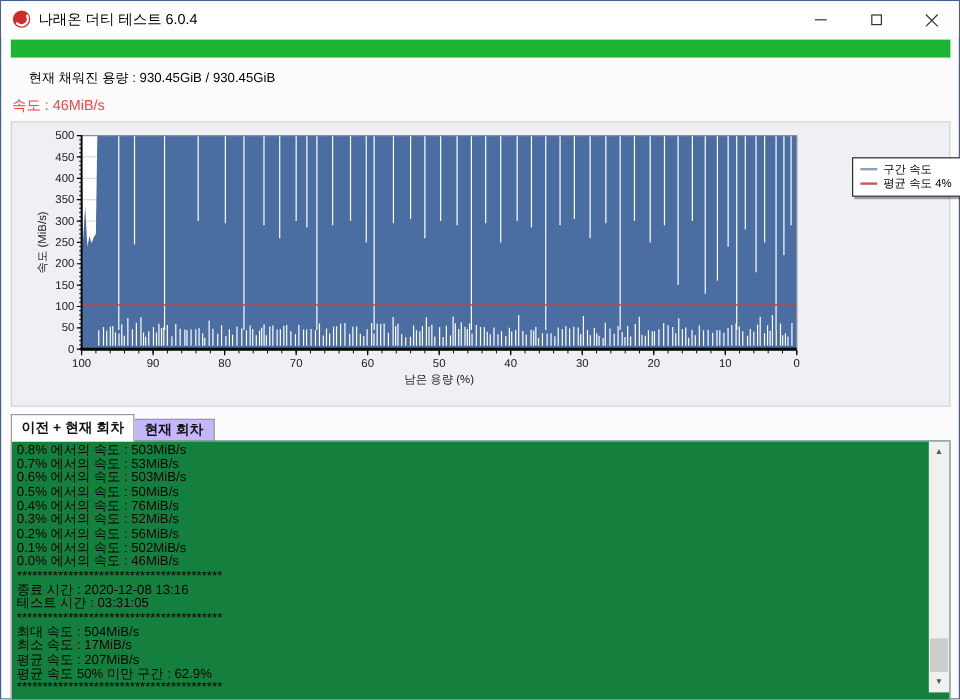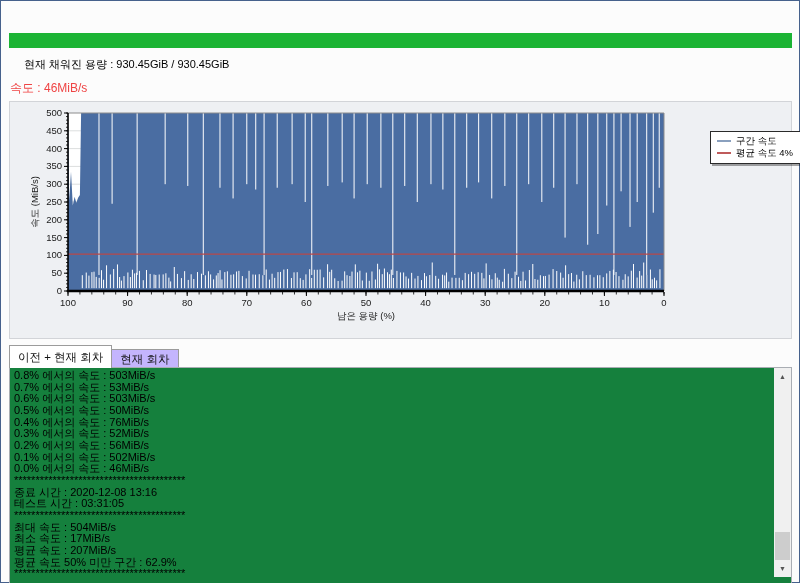--- a/index.html
+++ b/index.html
@@ -28,38 +28,56 @@
 
   
   .chart-panel { position:absolute; left:8px; top:100px; width:783px; height:238px; background:#eef0f3; border:1px solid #d2d4d8; }
   .chart-panel svg { position:absolute; left:0; top:0; }
   .legend-box { position:absolute; left:668px; top:29px; width:92px; background:#ffffff; border:1px solid #2a2a2a; box-shadow:2px 2px 0 rgba(0,0,0,0.35); padding:3px 6px 4px 6px;margin-left:32px; }
   .legend-row { display:flex; align-items:center; height:12px; }
   .legend-row .swatch { width:14px; height:2px; margin-right:5px; flex:0 0 auto; }
   .legend-row .ltext { font-size:9.5px; color:#000; white-space:nowrap; }
 
   
-  .tabs { position:absolute; left:8px; top:344px; height:23px; display:flex; align-items:flex-end; }
+  .tabs { position:absolute; left:8px; top:344px; height:23px; display:flex; align-items:flex-end;font-weight:bold; }
   .tab { font-size:11.5px; color:#111; padding:3px 8px 3px 8px; border:1px solid #9b9b9b; background:#c4b5fd; height:19px; line-height:13px; white-space:nowrap; }
   .tab.active { background:#ffffff; height:23px; padding-top:5px; border-bottom:none; position:relative; z-index:3; }
   .tab.inactive { border-left:none; }
 
   
   .logbox { position:absolute; left:8px; top:366px; width:783px; height:244px; background:#15803d; border:1px solid #a9adb3; }
   .log-text { position:absolute; left:4px; top:2px; right:20px; bottom:2px; font-size:11px; line-height:11.65px; color:#000; white-space:pre; overflow:hidden; }
   .vscroll { position:absolute; right:0; top:0; width:17px; height:209px; background:#f0f0f0; }
   .varrow { position:absolute; left:0; width:17px; height:17px; display:flex; align-items:center; justify-content:center; font-size:7px; color:#555; }
   .varrow.up { top:0; } .varrow.down { bottom:0; }
   .vthumb { position:absolute; left:1px; width:15px; height:28px; background:#cdcdcd; bottom:17px; }
 </style>
 </head>
 <body>
 
 <div class="win">
 
+  <div class="titlebar">
+    <svg class="app-icon" viewBox="0 0 16 16">
+      <circle cx="8" cy="8" r="7.2" fill="#cf2b28"></circle>
+      <path d="M4.2 11.5 A5.3 5.3 0 0 0 12.6 5.2" fill="none" stroke="#ffffff" stroke-width="2" stroke-linecap="round"></path>
+    </svg>
+    <span class="title-text">나래온 더티 테스트 6.0.4</span>
+    <div class="winbtns">
+      <div class="winbtn">
+          <div class="glyph-min"></div>
+        </div>
+      <div class="winbtn">
+          <div class="glyph-max"></div>
+        </div>
+      <div class="winbtn">
+          <div class="glyph-close"></div>
+        </div>
+    </div>
+  </div>
 
   <div class="progress-track">
     <div class="progress-fill" id="progress-fill" style="width: 100%; background: rgb(28, 180, 52);"></div>
   </div>
   <div class="cap-text">현재 채워진 용량 : 930.45GiB / 930.45GiB</div>
   <div class="spd-text">속도 : 46MiB/s</div>
 
   <div class="chart-panel">
     <svg id="chart" width="781" height="236" viewBox="0 0 781 236">
         <rect x="58" y="11" width="596" height="178" fill="#ffffff"></rect>

